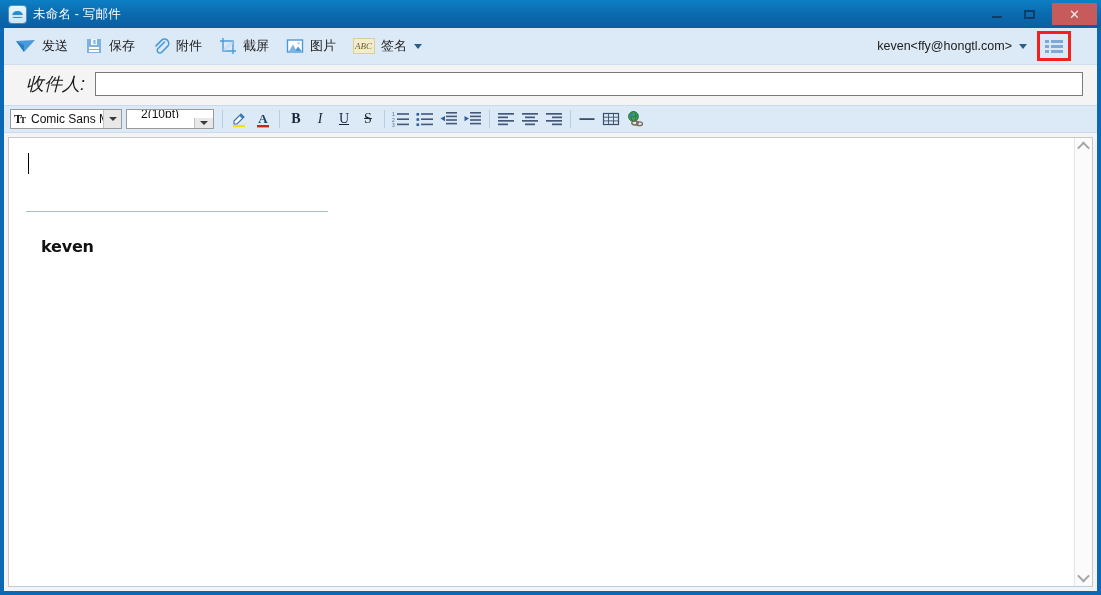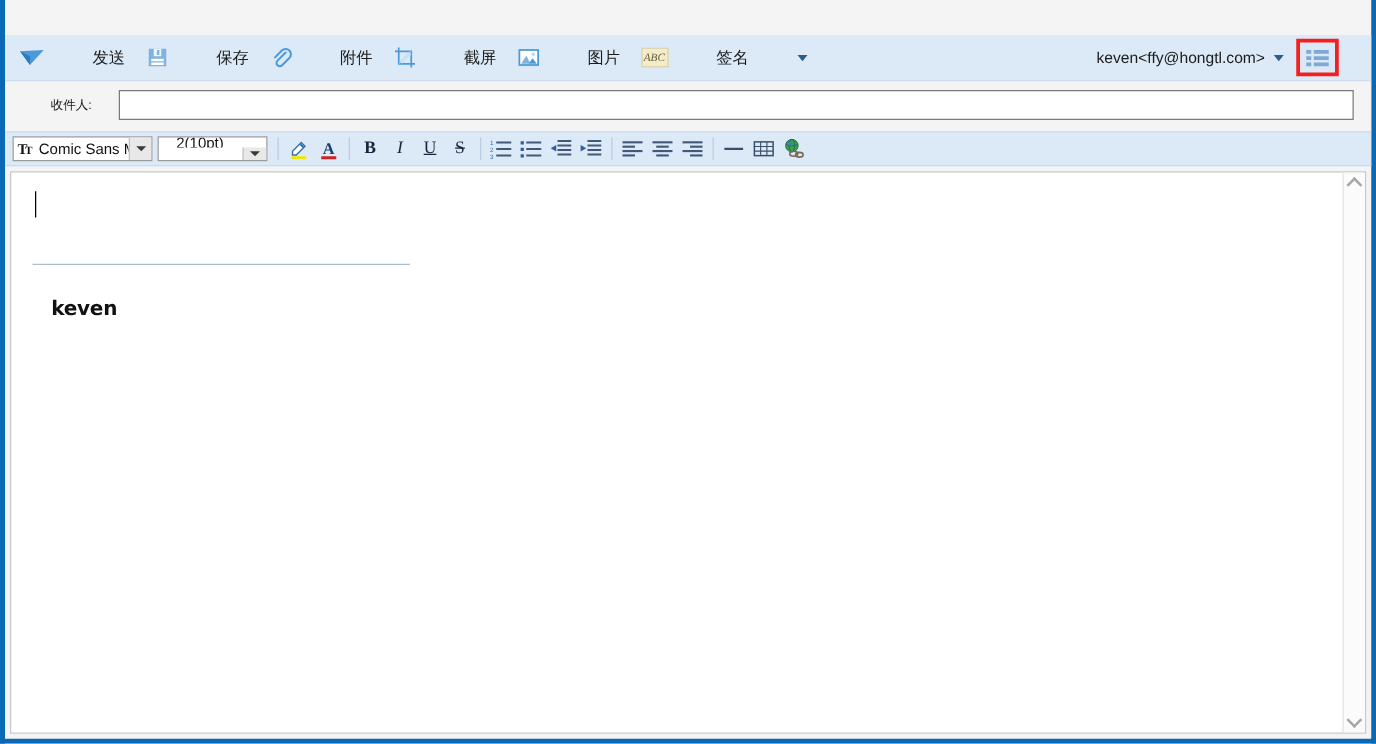--- a/index.html
+++ b/index.html
@@ -110,21 +110,20 @@
     border-bottom: 1px solid #cfdff0;
   }
   .tb-item {
     display: flex;
     align-items: center;
     height: 28px;
     padding: 0 7px;
     margin-left: 3px;
     cursor: default;
     border-radius: 2px;
-    gap: 32px;
   }
   .tb-item .label {
     font-size: 13px;
     color: #1c1c1c;
     margin-left: 6px;
     white-space: nowrap;
   }
   .ico { flex: none; display: block; }
 
   .caret-down {
@@ -179,25 +178,26 @@
     justify-content: center;
   }
   .expander .tri {
     width: 0; height: 0;
     border-left: 5px solid transparent;
     border-right: 5px solid transparent;
     border-top: 6px solid #1e8bd6;
   }
   .field-label {
     width: 62px;
-    text-align: center;
-    font-size: 10px;
+    text-align: left;
+    font-size: 18px;
     color: #1a1a1a;
     padding-right: 7px;
     white-space: nowrap;
+    font-style: italic;
   }
   .field-input {
     flex: 1;
     height: 24px;
     margin-right: 14px;
     background: #ffffff;
     border: 1px solid #7a7a7a;
     box-sizing: border-box;
     font-size: 12.5px;
     padding: 0 4px;
@@ -325,20 +325,35 @@
     border-top: 2px solid #a6a6a6;
   }
   .sc-arrow.up .chev { transform: rotate(45deg) translate(1px,1px); }
   .sc-arrow.down .chev { transform: rotate(-135deg) translate(1px,1px); }
 </style>
 </head>
 <body>
 
 <div class="window">
 
+  <div class="titlebar">
+    <span class="app-icon"></span>
+    <span class="title-text">未命名 - 写邮件</span>
+    <div class="win-controls">
+      <div class="wbtn min">
+        <span class="glyph"></span>
+      </div>
+      <div class="wbtn max">
+        <span class="glyph"></span>
+      </div>
+      <div class="wbtn close">
+        <span>✕</span>
+      </div>
+    </div>
+  </div>
 
   <div class="toolbar">
 
     <div class="tb-item">
       <svg class="ico" width="22" height="20" viewBox="0 0 22 20">
         <polygon points="2,5 21,4 10,16" fill="#4a9ada"></polygon>
         <polygon points="2,5 10,16 10,9" fill="#2b7bc4"></polygon>
       </svg>
       <span class="label">发送</span>
     </div>

